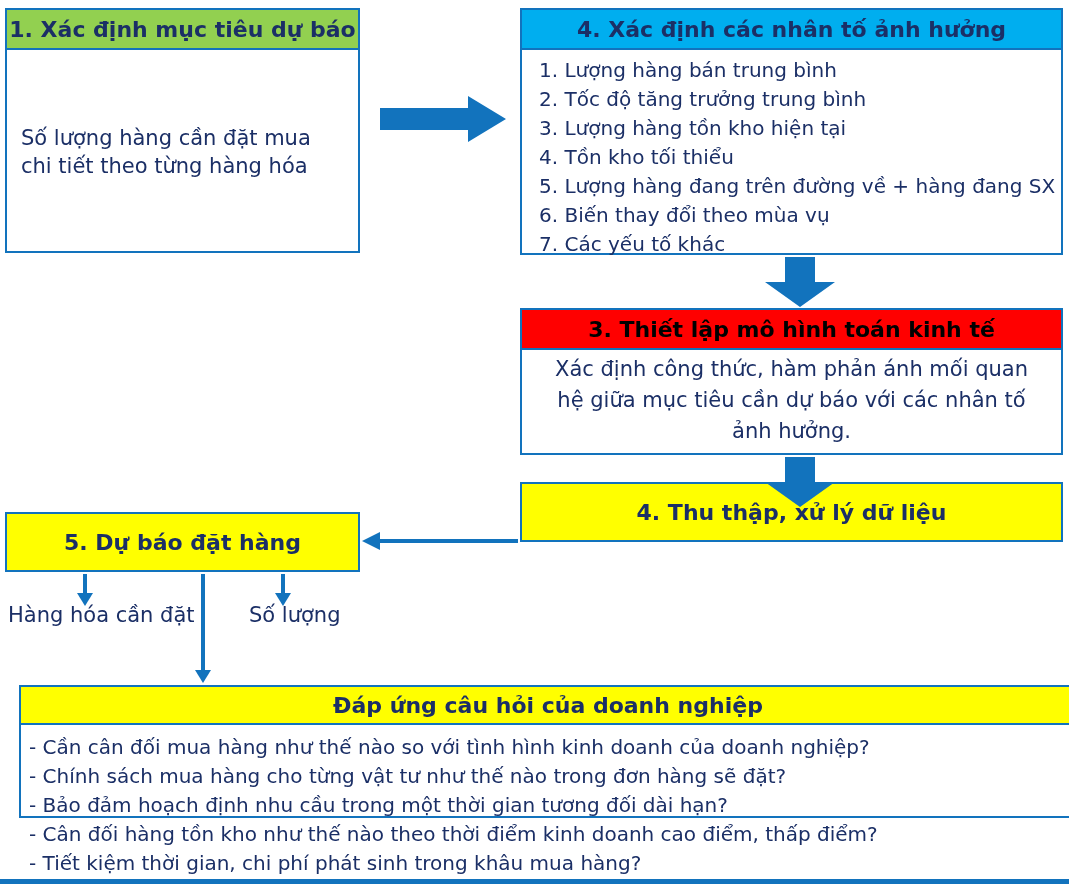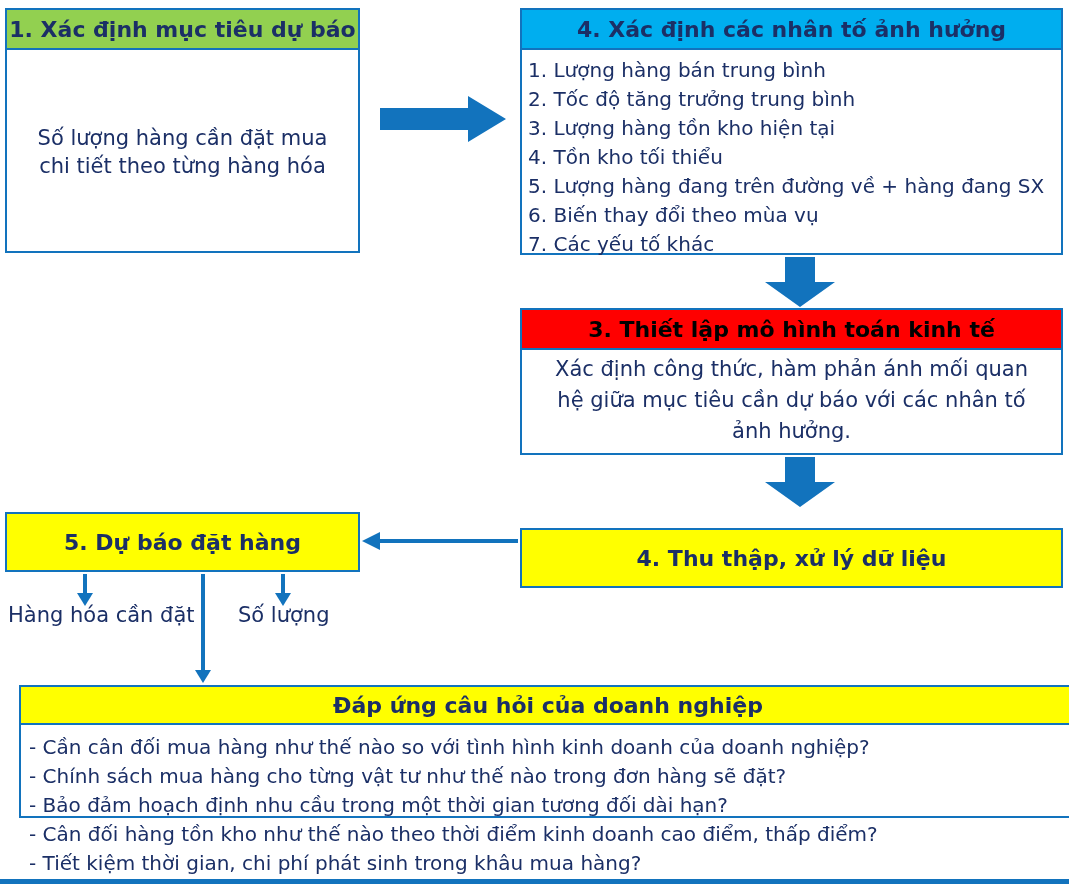--- a/index.html
+++ b/index.html
@@ -25,22 +25,22 @@
   .hdr.red{background:var(--red);color:#000000;}
   .hdr.green{background:var(--green);}
   .hdr.cyan{background:var(--cyan);}
   .hdr.yellow{background:var(--yellow);}
   .solidbox{
     position:absolute;background:var(--yellow);border:2px solid var(--blue);
     box-sizing:border-box;display:flex;align-items:center;justify-content:center;
     font-weight:bold;font-size:22px;color:var(--navy);
   }
   .body-text{font-size:21px;line-height:28px;color:var(--navy);}
-  #box1-body{display:flex;align-items:center;padding:0 14px;height:203px;text-align:center;}
-  #box2-list{padding:6px 0 0 6px;}
+  #box1-body{display:flex;align-items:center;padding:0 14px;height:203px;}
+  #box2-list{padding:6px 0 0 17px;}
   #box2-list .line{font-size:20px;line-height:29px;white-space:nowrap;}
   #box3-body{display:flex;align-items:center;justify-content:center;text-align:center;
              padding:0 18px;height:101px;font-size:21px;line-height:31px;}
   #box6-list{padding:8px 0 0 8px;}
   #box6-list .line{font-size:20px;line-height:29px;white-space:nowrap;}
   .out-label{position:absolute;font-size:21px;color:var(--navy);white-space:nowrap;}
   svg.overlay{position:absolute;left:0;top:0;pointer-events:none;}
   .bottom-bar{position:absolute;left:0;top:879px;width:1069px;height:5px;background:var(--blue);}
 </style>
 </head>
@@ -64,26 +64,26 @@
       <div class="line">6. Biến thay đổi theo mùa vụ</div>
       <div class="line">7. Các yếu tố khác</div>
     </div>
   </div>
 
   <div class="box" style="left:520px;top:308px;width:543px;height:147px;">
     <div class="hdr red" style="height:40px;">3. Thiết lập mô hình toán kinh tế</div>
     <div id="box3-body">Xác định công thức, hàm phản ánh mối quan hệ giữa mục tiêu cần dự báo với các nhân tố ảnh hưởng.</div>
   </div>
 
-  <div class="solidbox" style="left:520px;top:528px;width:543px;height:60px;">4. Thu thập, xử lý dữ liệu</div>
+  <div class="solidbox" style="left:520px;top:482px;width:543px;height:60px;">4. Thu thập, xử lý dữ liệu</div>
 
   <div class="solidbox" style="left:5px;top:512px;width:355px;height:60px;">5. Dự báo đặt hàng</div>
 
   <div class="out-label" style="left:8px;top:603px;">Hàng hóa cần đặt</div>
-  <div class="out-label" style="left:238px;top:603px;">Số lượng</div>
+  <div class="out-label" style="left:249px;top:603px;">Số lượng</div>
 
   <div class="box" style="left:19px;top:685px;width:1058px;height:133px;">
     <div class="hdr yellow" style="height:38px;">Đáp ứng câu hỏi của doanh nghiệp</div>
     <div id="box6-list">
       <div class="line">- Cần cân đối mua hàng như thế nào so với tình hình kinh doanh của doanh nghiệp?</div>
       <div class="line">- Chính sách mua hàng cho từng vật tư như thế nào trong đơn hàng sẽ đặt?</div>
       <div class="line">- Bảo đảm hoạch định nhu cầu trong một thời gian tương đối dài hạn?</div>
       <div class="line">- Cân đối hàng tồn kho như thế nào theo thời điểm kinh doanh cao điểm, thấp điểm?</div>
       <div class="line">- Tiết kiệm thời gian, chi phí phát sinh trong khâu mua hàng?</div>
     </div>

